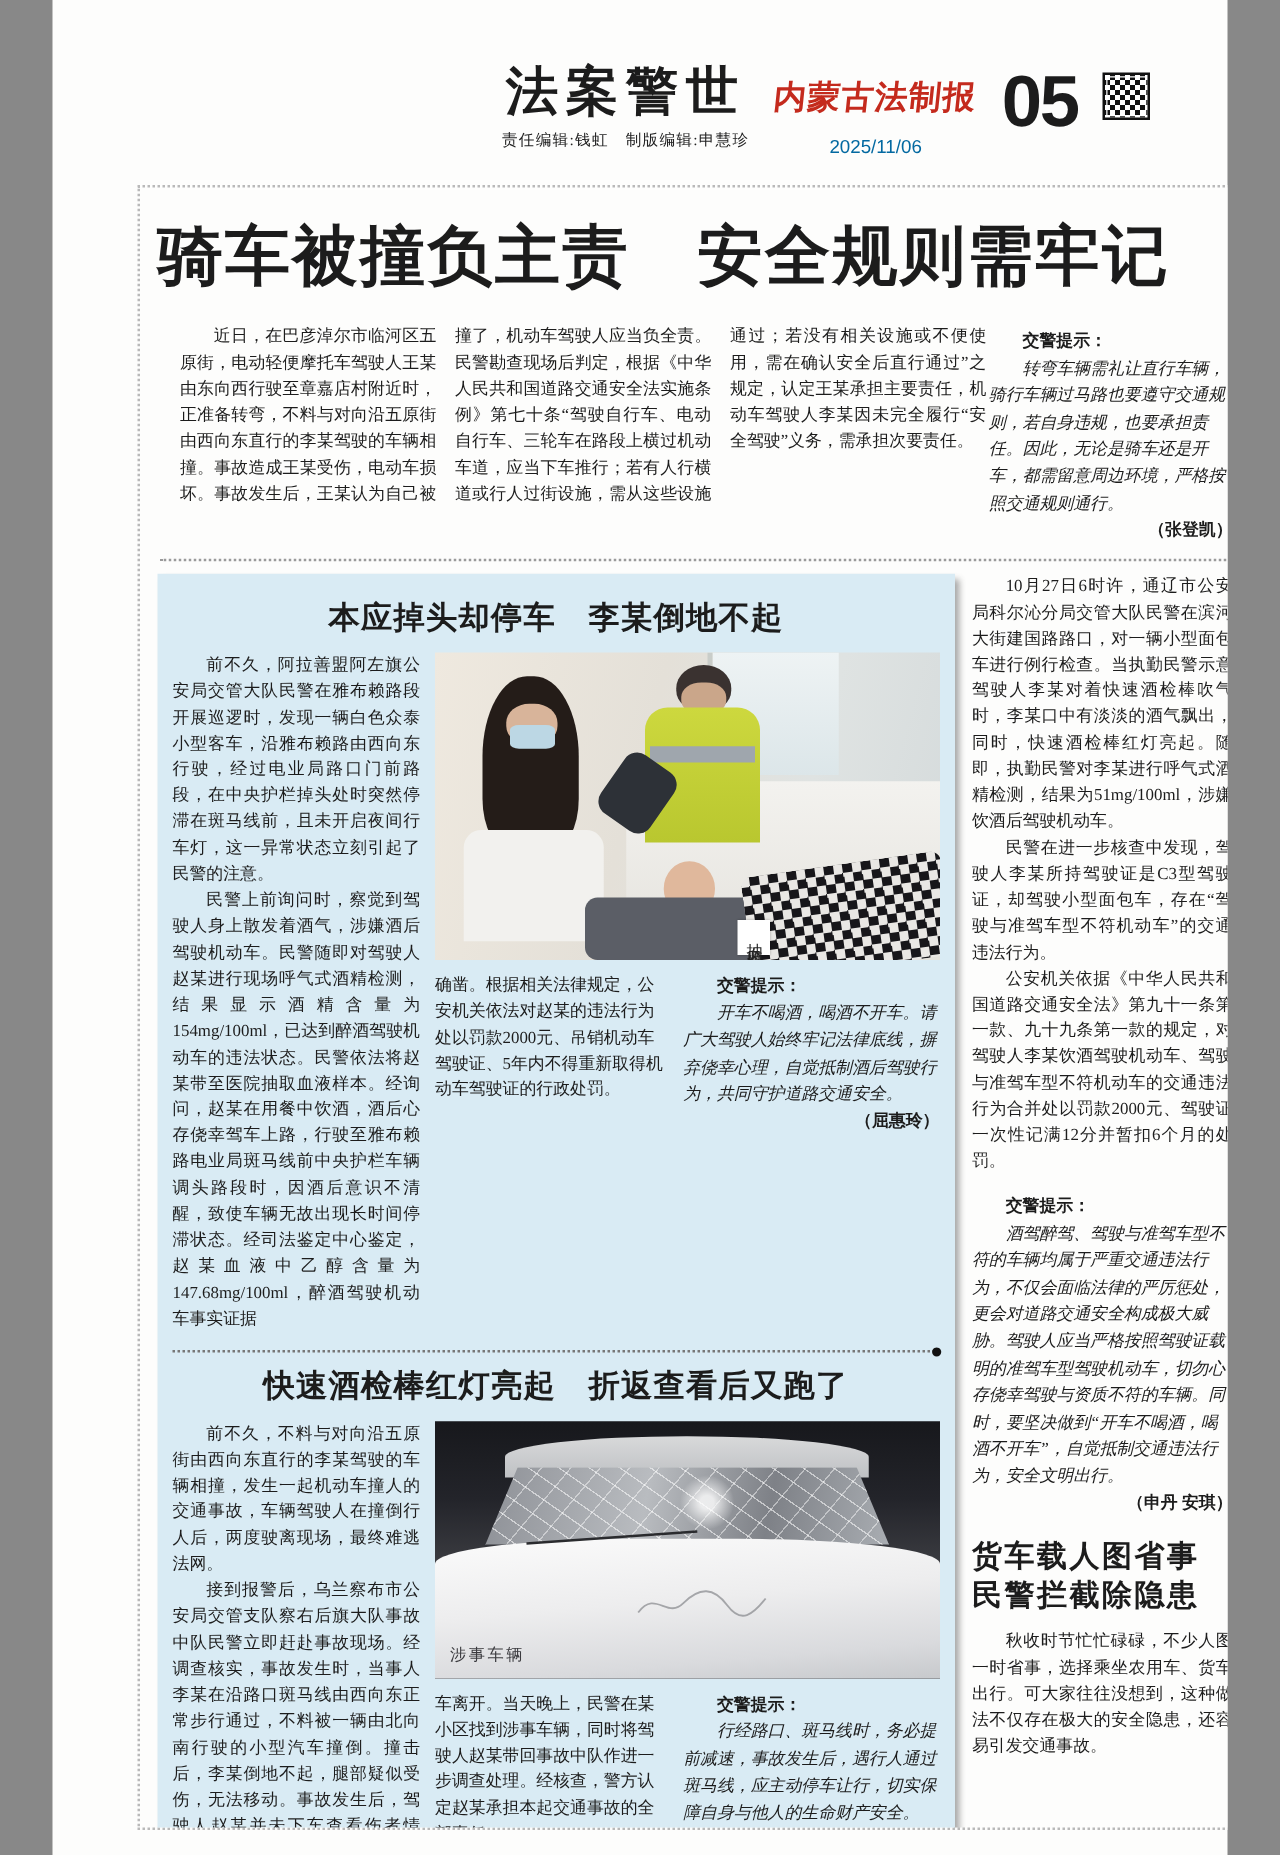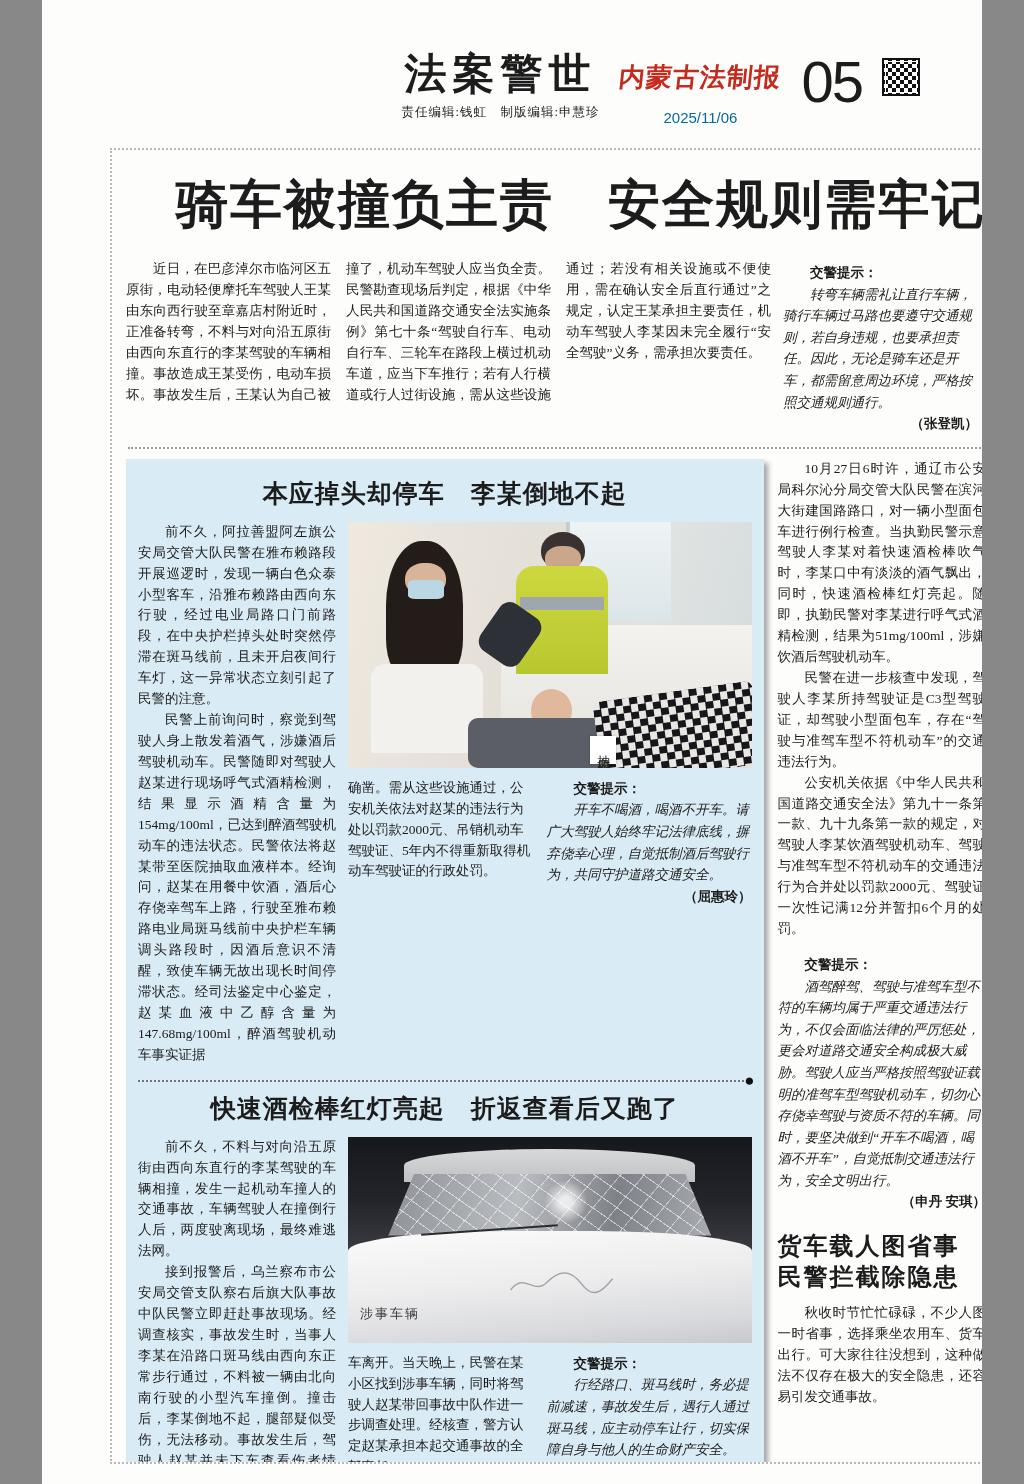--- a/index.html
+++ b/index.html
@@ -12,36 +12,36 @@
   }
 
   
   .header { position:absolute; top:52px; right:62px; display:flex; align-items:flex-start; gap:20px; }
   .masthead { text-align:center; }
   .masthead .sec-name { font-size:42px; font-weight:bold; letter-spacing:6px; line-height:1.05; }
   .masthead .editors { font-size:12.5px; margin-top:8px; letter-spacing:1px; color:#222; }
   .brand-block { text-align:center; padding-top:8px; }
   .brand { font-size:26px; font-weight:bold; color:#c42a1d; transform:skewX(-6deg); letter-spacing:1px; font-family:"Liberation Serif",serif; }
   .pub-date { font-size:15px; margin-top:14px; color:#0369a1; font-family:"Liberation Sans",sans-serif; }
-  .page-num { font-size:58px; font-weight:400; line-height:0.9; font-family:"Liberation Sans","DejaVu Sans",sans-serif; letter-spacing:-2px; padding-top:4px; }
+  .page-num { font-size:58px; font-weight:700; line-height:0.9; font-family:"Liberation Sans","DejaVu Sans",sans-serif; letter-spacing:-2px; padding-top:4px; }
   .qr { width:38px; height:38px; margin-top:6px;
     background:
       repeating-conic-gradient(#111 0 25%, #fff 0 50%);
     background-size:8px 8px; border:2px solid #111; outline:1px solid #fff; outline-offset:-4px; }
 
   
   .content {
     position:absolute; left:68px; top:148px; width:890px; height:1316px;
     border:2px dotted #b9b9b9; padding:14px 12px 10px 14px; overflow:hidden;
     background:#fdfdfc;
   }
 
   
-  .headline { text-align:right; font-size:52px; font-weight:bold; letter-spacing:2px; margin:6px 0 18px 0; }
-  .top-row { display:flex; gap:12px; }
+  .headline { text-align:left; font-size:52px; font-weight:bold; letter-spacing:2px; margin:6px 0 18px 0; }
+  .top-row { display:flex; gap:2px;justify-content:flex-end; }
   .top-body { width:645px; column-count:3; column-gap:15px; font-size:13.5px; line-height:1.56; text-align:justify; }
   .para { text-indent:2em; text-align:justify; }
   .tip { font-size:13.5px; line-height:1.6; }
   .tip .tip-label { font-weight:bold; font-style:normal; text-indent:2em; font-family:"Liberation Sans",sans-serif; font-size:13.5px; }
   .tip .tip-text { font-style:italic; text-indent:2em; }
   .tip .byline { font-weight:bold; font-style:normal; float:right; }
   .top-tip { width:195px; padding-top:4px; }
 
   .hsep { border-top:2px dotted #9a9a9a; margin:12px 2px 10px 2px; }
 
@@ -91,21 +91,21 @@
     clip-path:polygon(8% 0,92% 0,100% 100%,0 100%); }
   .car-shield::before { content:""; position:absolute; inset:0;
     background:
       repeating-linear-gradient(35deg, rgba(255,255,255,.55) 0 1px, transparent 1px 14px),
       repeating-linear-gradient(-50deg, rgba(255,255,255,.45) 0 1px, transparent 1px 18px),
       radial-gradient(circle at 55% 45%, rgba(255,255,255,.8) 0 3%, transparent 12%); }
   .car-hood { position:absolute; left:0; top:46%; width:100%; height:54%;
     background:linear-gradient(175deg,#fbfbfb 0%,#ededee 45%,#d9dadd 80%,#c7c9cc 100%); border-radius:40% 40% 0 0 / 18% 18% 0 0; }
   .car-wiper { position:absolute; left:18%; top:45%; width:34%; height:2px; background:#2a2b2e; transform:rotate(-4deg); }
   .car-script { position:absolute; left:38%; top:62%; width:30%; height:18%; opacity:.55; }
-  .pcaption { position:absolute; left:12px; bottom:20px; color:#3b3b3f; font-size:13px; letter-spacing:2px; }
+  .pcaption { position:absolute; left:12px; bottom:10px; color:#3b3b3f; font-size:13px; letter-spacing:2px; }
 
   
   .right-col { width:212px; font-size:13.5px; line-height:1.55; }
   .r-title { font-size:24px; font-weight:bold; line-height:1.3; letter-spacing:2px; margin:4px 0 10px 0; }
   .r-art { margin-bottom:18px; }
   .r-tip { margin-top:14px; }
   .clearfix::after { content:""; display:block; clear:both; }
 </style>
 </head>
 <body>
@@ -169,21 +169,21 @@
                     <div class="coat"></div>
                 </div>
                 <div class="ph1-patient">
                   <div class="pface"></div>
                     <div class="ptorso"></div>
                 </div>
                 <div class="ph1-blanket"></div>
                 <div class="vcaption">抽血鉴定</div>
               </div>
               <div class="bottom-row">
-                <div class="cont">确凿。需从这些设施通过，公安机关依法对赵某的违法行为处以罚款2000元、吊销机动车驾驶证、5年内不得重新取得机动车驾驶证的行政处罚。</div>
+                <div class="cont">确凿。根据相关法律规定，公安机关依法对赵某的违法行为处以罚款2000元、吊销机动车驾驶证、5年内不得重新取得机动车驾驶证的行政处罚。</div>
                 <div class="tip panel-tip clearfix">
                   <p class="tip-label">交警提示：</p>
                   <p class="tip-text"><span>开车不喝酒，喝酒不开车。请广大驾驶人始终牢记法律底线，摒弃侥幸心理，自觉抵制酒后驾驶行为，共同守护道路交通安全。</span><span class="byline">（屈惠玲）</span></p>
                 </div>
               </div>
             </div>
           </div>
         </div>
 
         <div class="sep">

